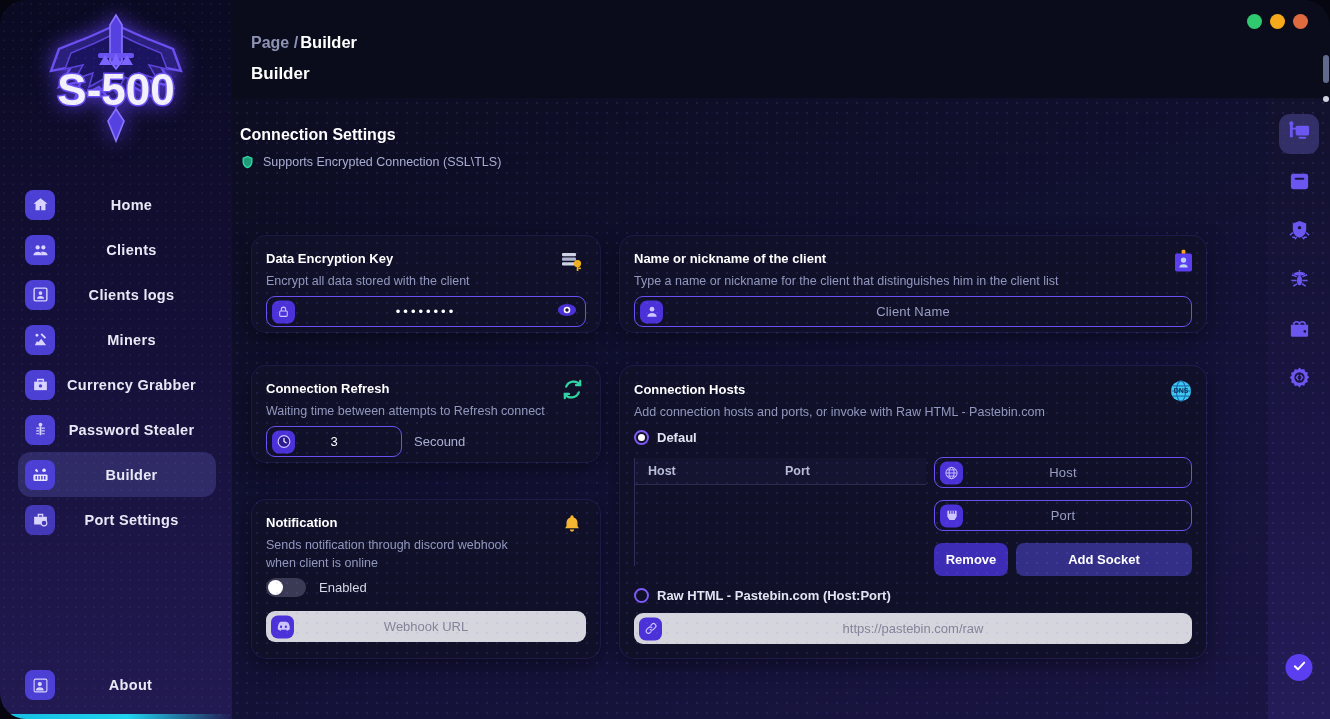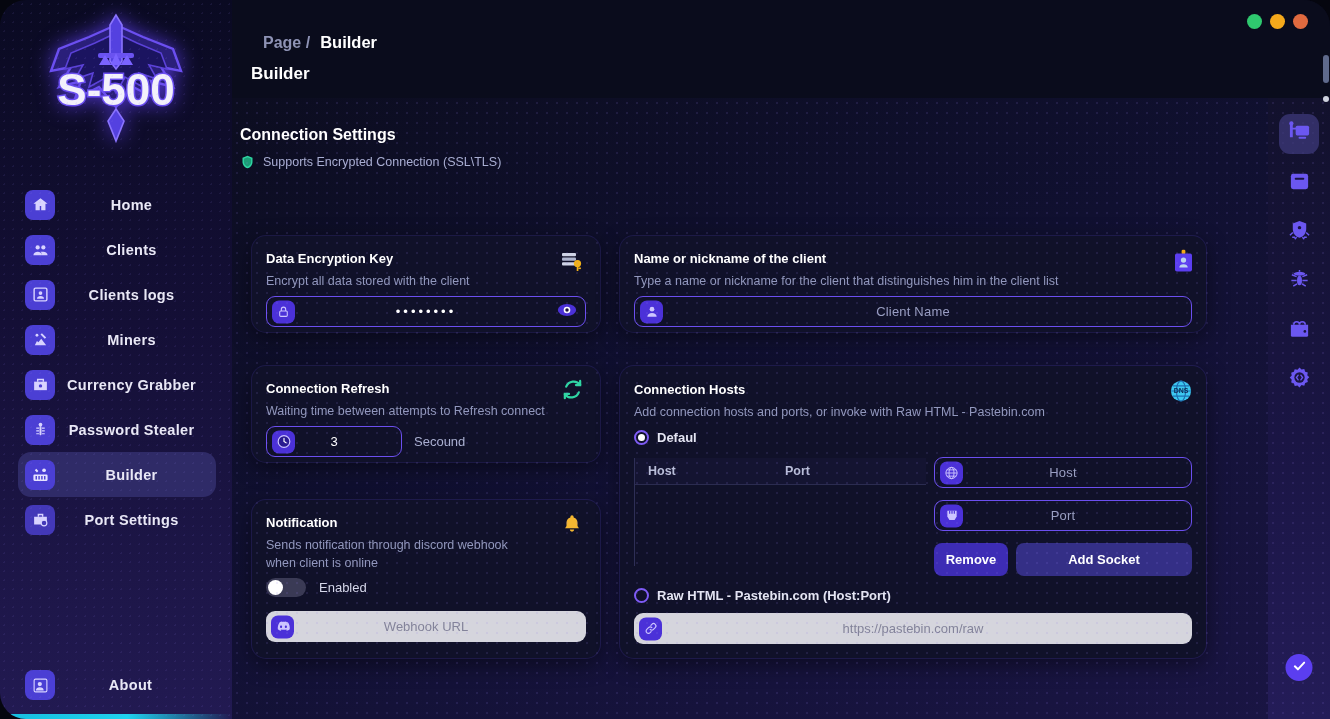--- a/index.html
+++ b/index.html
@@ -81,21 +81,21 @@
     position: absolute; left: 232px; top: 0;
     width: 1098px; height: 719px;
     background: #0b0d1e;
     border-top-right-radius: 26px;
     overflow: hidden;
   }
   .topbar { position: absolute; left: 0; top: 0; width: 1098px; height: 98px; background:#0a0c1c; }
   .winbtns { position: absolute; right: 22px; top: 14px; display: flex; gap: 8px; }
   .wb { width: 15px; height: 15px; border-radius: 50%; cursor: pointer; }
 
-  .breadcrumb { position: absolute; left: 31px; top: 33px; display: flex; align-items: baseline; gap: 10px; text-align: right; }
+  .breadcrumb { position: absolute; left: 19px; top: 33px; display: flex; align-items: baseline; gap: 2px; text-align: right; }
   .bc-page { font-size: 16px; font-weight: 700; color: #8e93b5; cursor: pointer; }
   .bc-cur { font-size: 16.5px; font-weight: 700; color: #ffffff; }
   .page-title { position: absolute; left: 19px; top: 64px; font-size: 17px; font-weight: 700; color: #ffffff; }
 
   
   .content-panel {
     position: absolute; left: 0; top: 98px;
     width: 1098px; height: 621px;
     background: linear-gradient(160deg, #0c0d20 0%, #101030 42%, #1a1544 100%);
   }

